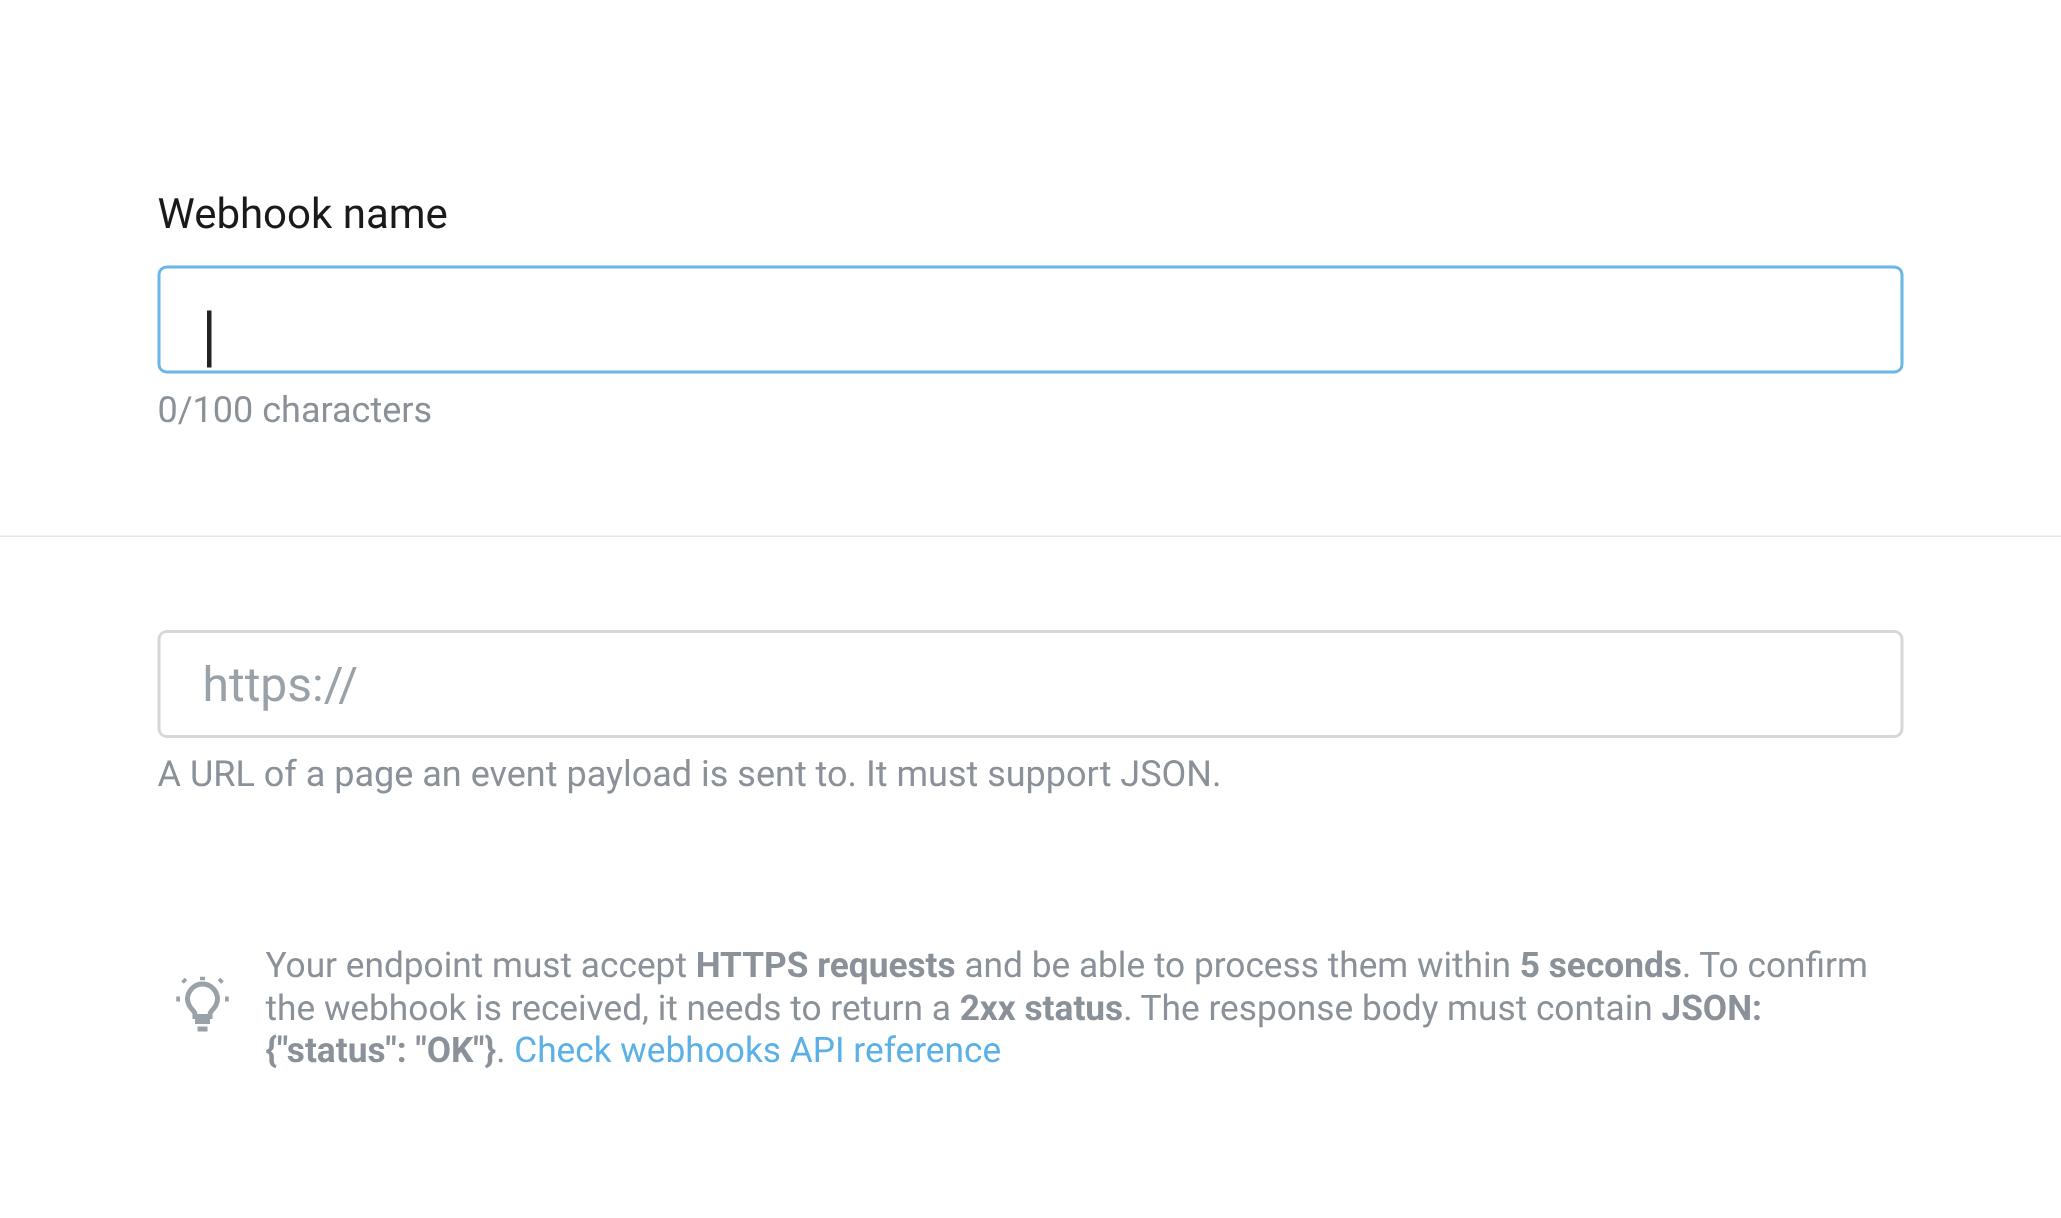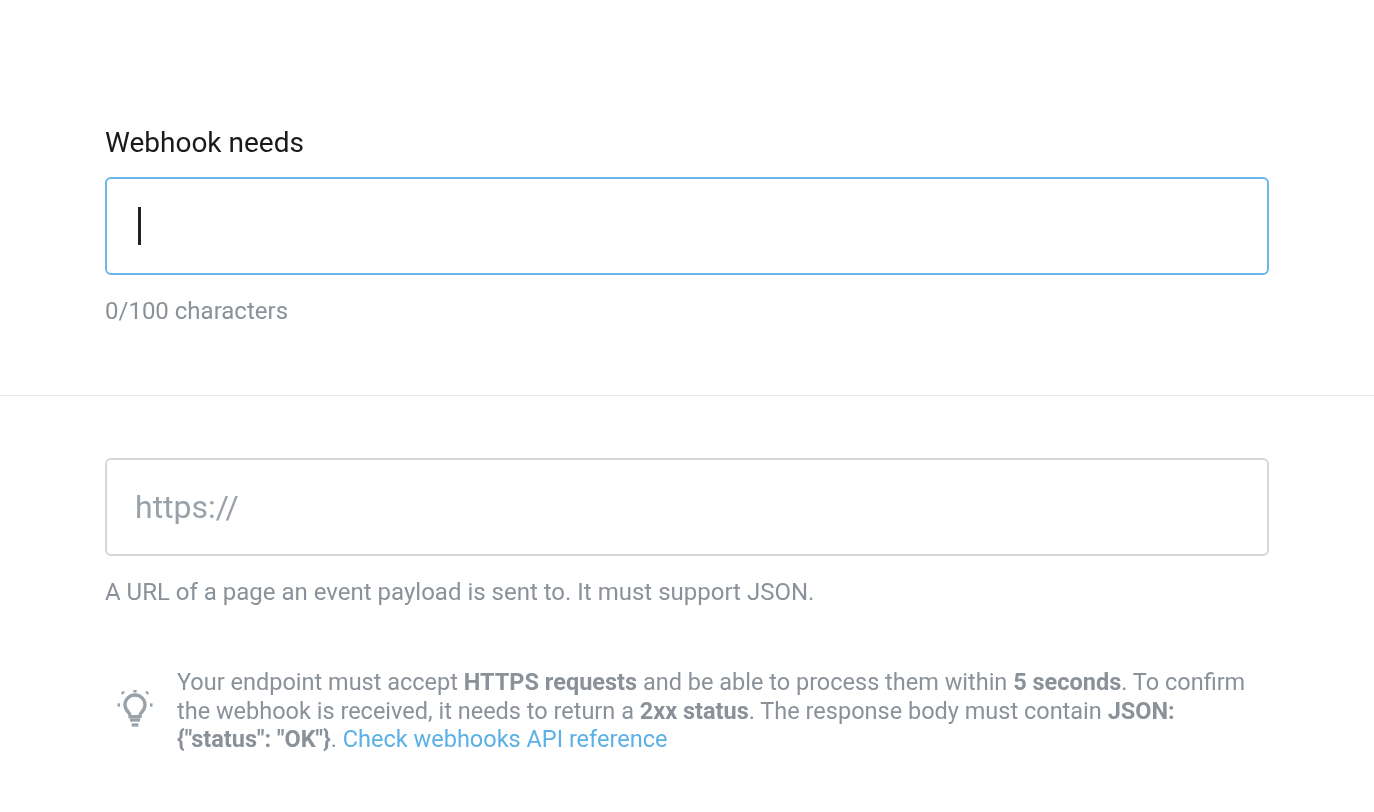--- a/index.html
+++ b/index.html
@@ -29,21 +29,21 @@
       font-weight: 400;
       color: #1a1a1a;
       margin-bottom: 18px;
     }
     .input-wrap {
       position: relative;
       width: 100%;
     }
     .text-input {
       width: 100%;
-      height: 98px;
+      height: 72px;
       padding: 0 28px;
       font-size: 32px;
       color: #6d28d9;
       border: 2px solid #d5d8db;
       border-radius: 6px;
       outline: none;
       font-family: inherit;
     }
     .text-input.focused {
       border-color: #6bb6e8;
@@ -56,35 +56,35 @@
       left: 33px;
       top: 30px;
       width: 3px;
       height: 38px;
       background: #222;
       pointer-events: none;
     }
     .hint {
       font-size: 24px;
       color: #8a9199;
-      margin-top: 22px;
+      margin-top: 10px;
     }
     .section-top {
       padding-top: 126px;
       padding-bottom: 70px;
     }
     .section-url {
       padding-top: 62px;
       padding-bottom: 40px;
     }
     .tip-row {
       display: flex;
       align-items: flex-start;
       gap: 22px;
-      margin-top: 62px;
+      margin-top: 99px;
       padding-left: 10px;
     }
     .tip-icon {
       flex: 0 0 auto;
       margin-top: 22px;
     }
     .tip-text {
       font-size: 23.5px;
       line-height: 1.22;
       color: #8a9199;
@@ -102,21 +102,21 @@
     svg.lightbulb {
       stroke: #9aa2a9;
       fill: none;
       stroke-width: 2;
     }
   </style>
 </head>
 <body>
 
 <div class="section section-top">
-  <div class="label">Webhook needs</div>
+  <div class="label">Webhook name</div>
   <div class="input-wrap">
     <input type="text" class="text-input focused" value="" style="">
     <div class="cursor"></div>
   </div>
   <div class="hint">0/100 characters</div>
 </div>
 
 <hr class="divider">
 
 <div class="section section-url">

